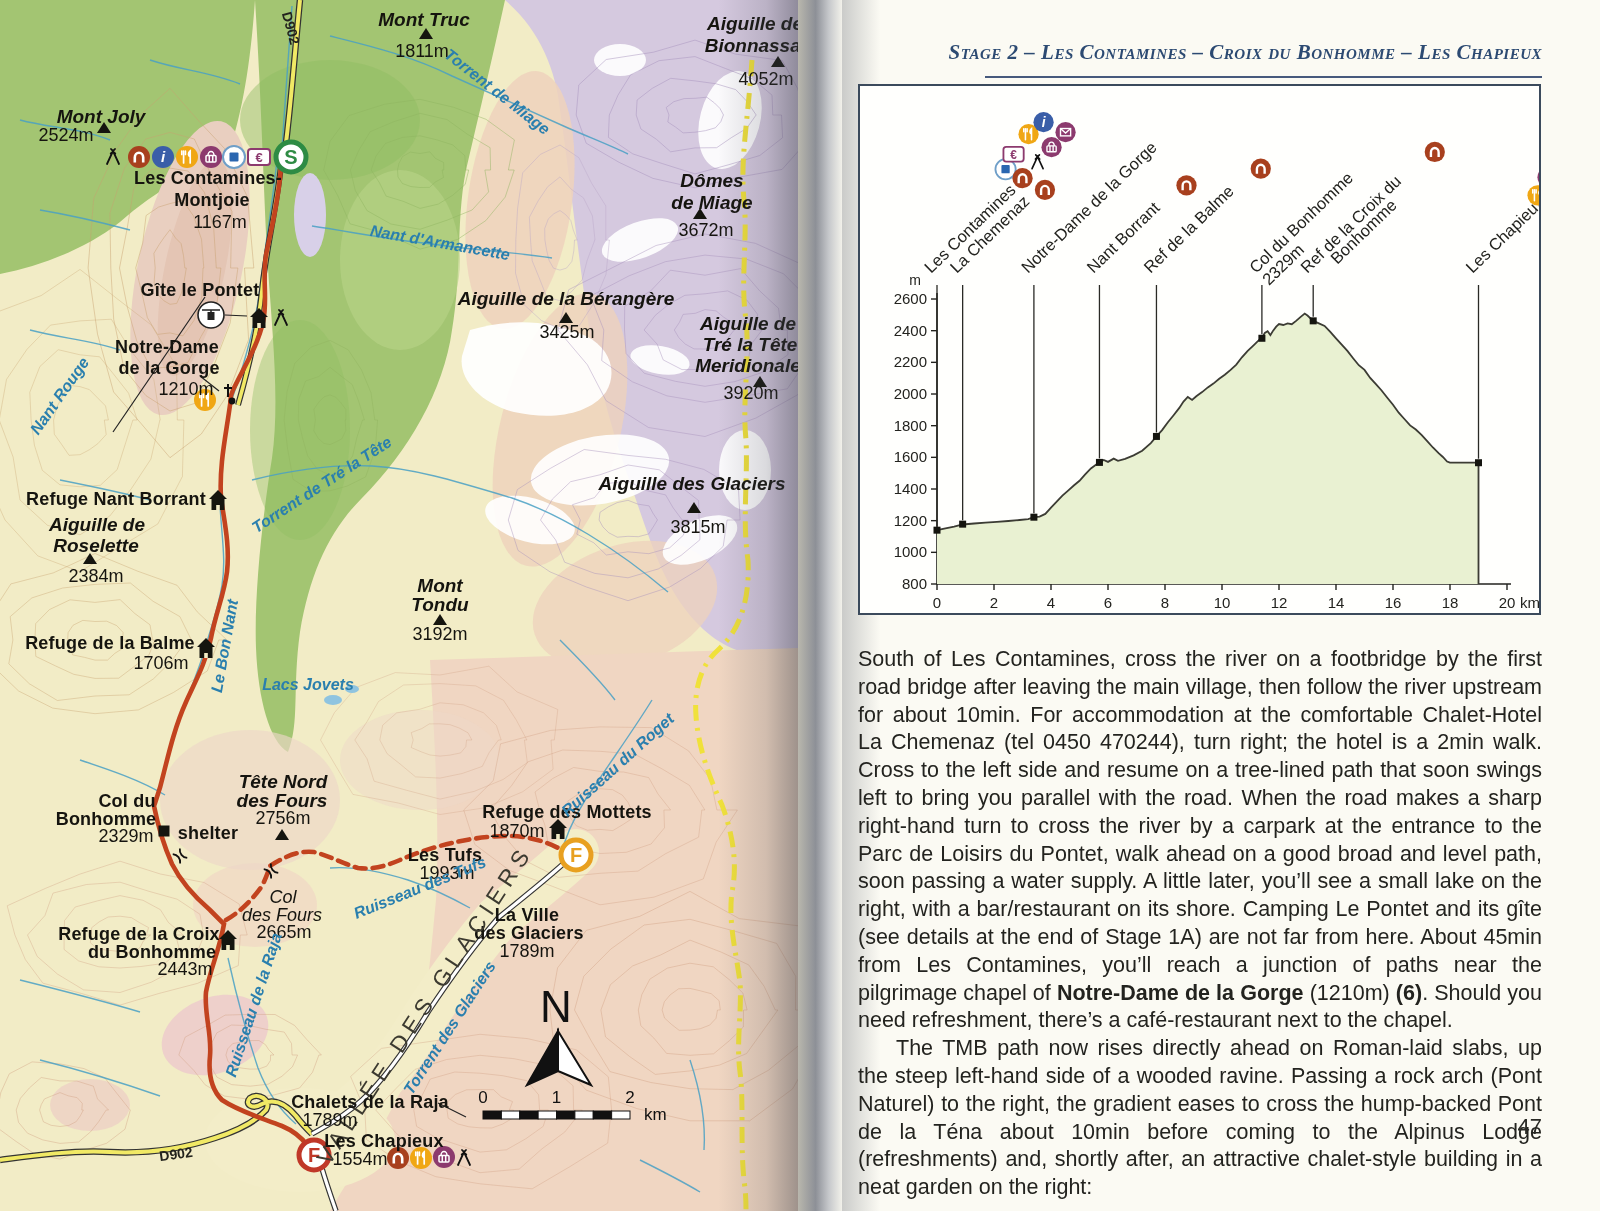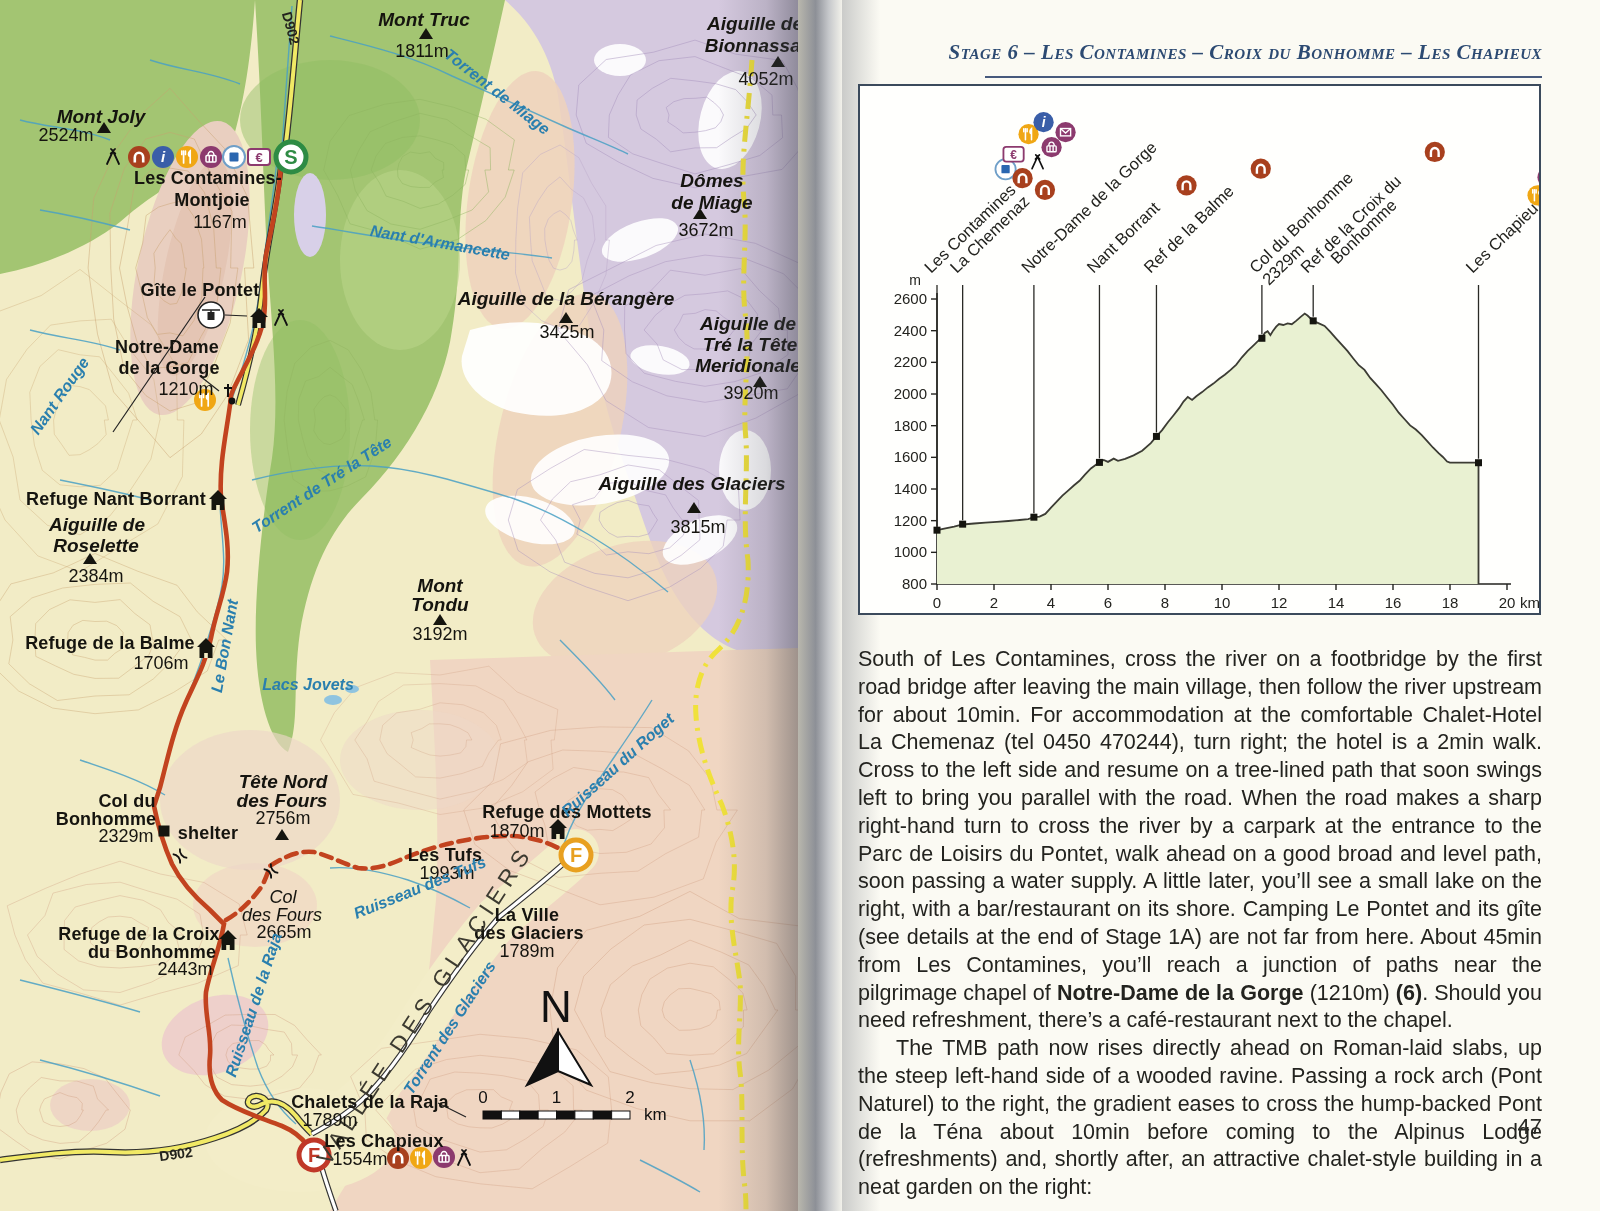--- a/index.html
+++ b/index.html
@@ -402,21 +402,21 @@
         <div class="ml ml-elev" style="left: 330px; top: 1120px;">1789m</div>
         <div class="ml ml-place" style="left: 384px; top: 1141px;">Les Chapieux</div>
         <div class="ml ml-elev" style="left: 360px; top: 1159px;">1554m</div>
         <div class="ml ml-road" style="left: 176px; top: 1154px; transform: translate(-50%, -50%) rotate(-8deg);">D902</div>
       </div>
   </div>
 
   <div class="gutter"></div>
 
   <div class="text-page">
-    <div class="stage-header">Stage 6 – Les Contamines – Croix du Bonhomme – Les Chapieux</div>
+    <div class="stage-header">Stage 2 – Les Contamines – Croix du Bonhomme – Les Chapieux</div>
     <div class="header-rule"></div>
 
     <div class="chart-box">
       <svg id="chart-svg" width="679" height="527" viewBox="0 0 679 527">
           <path d="M77,207.00600000000003 L77,498 L651,498" fill="none" stroke="#23231f" stroke-width="1.6"></path>
           <line x1="71" y1="498" x2="77" y2="498" stroke="#23231f" stroke-width="1.4"></line>
           <text x="67" y="503" text-anchor="end" font-size="15" fill="#23231f">800</text>
           <line x1="71" y1="466.334" x2="77" y2="466.334" stroke="#23231f" stroke-width="1.4"></line>
           <text x="67" y="471.334" text-anchor="end" font-size="15" fill="#23231f">1000</text>
           <line x1="71" y1="434.668" x2="77" y2="434.668" stroke="#23231f" stroke-width="1.4"></line>

